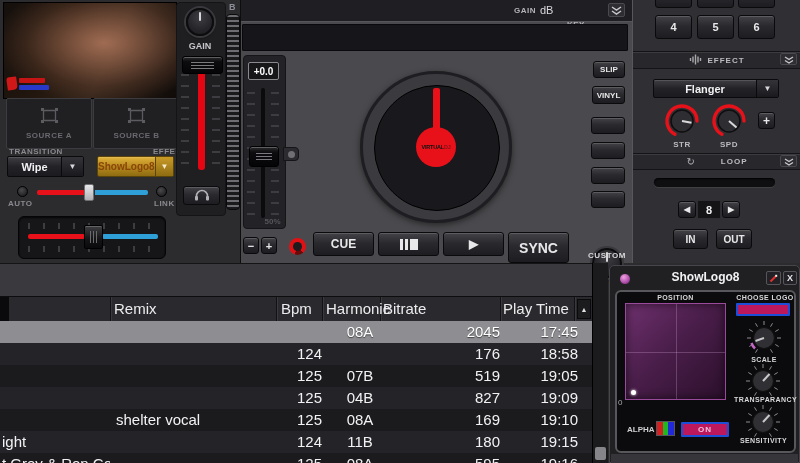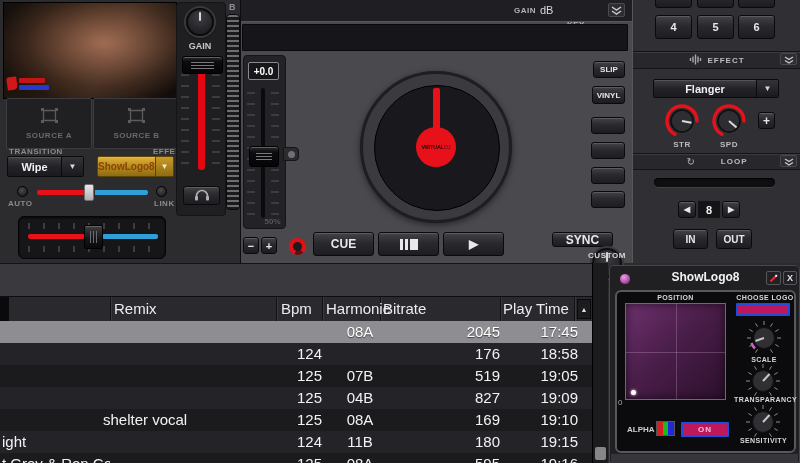--- a/index.html
+++ b/index.html
@@ -28,21 +28,21 @@
   .fhandle{background:linear-gradient(#2a2a2e,#0c0c0e 30%,#050507);border:1px solid #000;border-radius:3px;
            box-shadow:inset 0 1px 0 rgba(255,255,255,.25);display:flex;flex-direction:column;justify-content:center;gap:2px;align-items:center;}
   .fhandle i{display:block;width:60%;height:1px;background:#7a7a7e;}
   
   .trow{position:relative;height:22px;font-size:15px;line-height:22px;color:#f2f2f4;}
   .trow:nth-child(even){background:#242428;}
   .trow:nth-child(odd){background:#1b1b1e;}
   .trow.selected{background:#8e8e92;color:#fff;text-shadow:0 1px 1px rgba(0,0,0,.55);}
   .tcell{position:absolute;top:0;height:22px;white-space:nowrap;overflow:hidden;}
   .c-title{left:2px;width:108px;}
-  .c-remix{left:103px;width:148px;}
+  .c-remix{left:116px;width:148px;}
   .c-bpm{left:256px;width:66px;text-align:right;}
   .c-harmonic{left:326px;width:68px;text-align:center;}
   .c-bitrate{left:426px;width:74px;text-align:right;}
   .c-time{left:503px;width:75px;text-align:right;}
   .hsep{position:absolute;top:0;width:1px;height:24px;background:#121214;box-shadow:1px 0 0 #3a3a3e;}
   .hlabel{position:absolute;top:0;height:24px;line-height:24px;font-size:15px;color:#ececee;}
   
   .pbox{border:2px solid #1d4ed8;background:#be185d;box-sizing:border-box;border-radius:1px;}
   .sl-lbl{font-size:7px;font-weight:bold;color:#d8d8da;letter-spacing:.4px;}
 </style>
@@ -198,21 +198,21 @@
   <div class="abs btn" style="left:378px;top:232px;width:61px;height:24px;gap:2px;">
     <span style="display:flex;gap:2px;align-items:center;">
       <i style="width:3px;height:11px;background:#e8e8ea;display:block;"></i>
       <i style="width:3px;height:11px;background:#e8e8ea;display:block;"></i>
       <i style="width:8px;height:11px;background:#e8e8ea;display:block;"></i>
     </span>
   </div>
   <div class="abs btn" style="left:443px;top:232px;width:61px;height:24px;">
     <span style="font-size:12px;">▶</span>
   </div>
-  <div class="abs btn" style="left:508px;top:232px;width:61px;height:15px;font-size:12px;margin-left:44px;">
+  <div class="abs btn" style="left:508px;top:232px;width:61px;height:31px;font-size:14px;">
       <span>SYNC</span>
     </div>
 
   <div class="abs btn" style="left:593px;top:61px;width:32px;height:17px;font-size:8px;">
       <span>SLIP</span>
     </div>
   <div class="abs btn" style="left:592px;top:86px;width:33px;height:18px;font-size:8px;">
       <span>VINYL</span>
     </div>
   <div class="abs btn" style="left:591px;top:117px;width:34px;height:17px;"></div>

